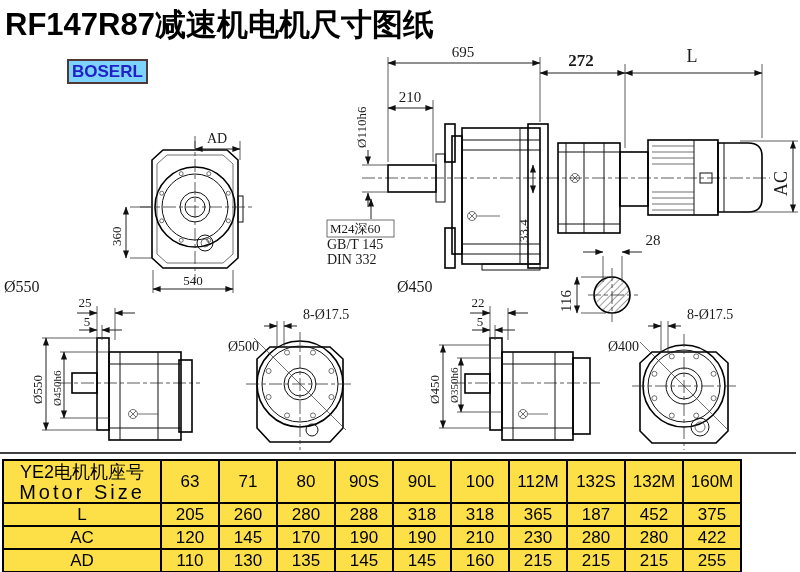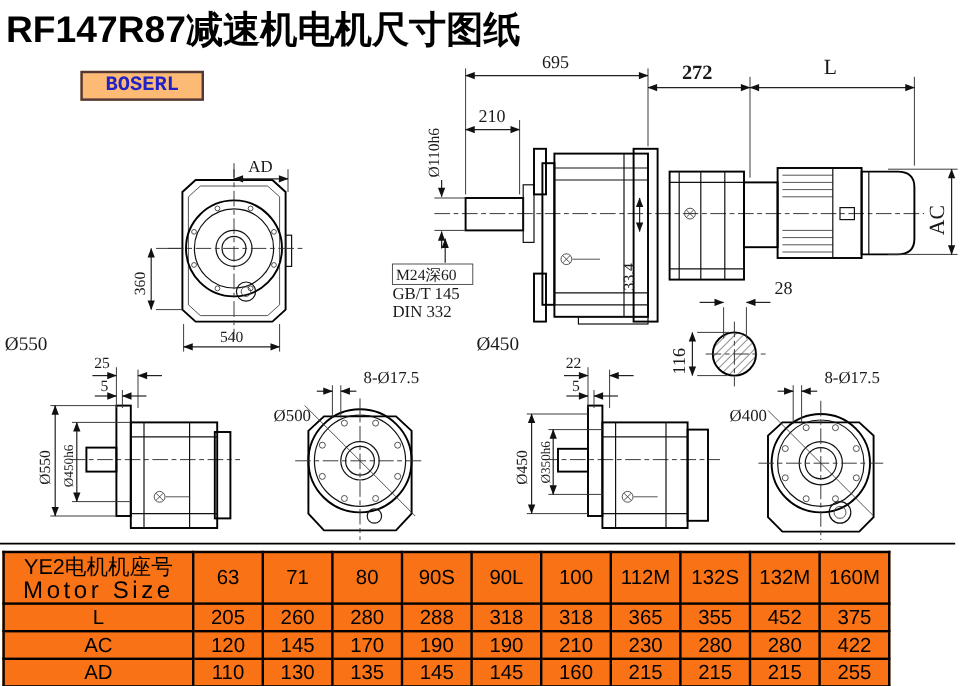--- a/index.html
+++ b/index.html
@@ -6,38 +6,38 @@
   body{
     width:800px;height:572px;background:#ffffff;position:relative;overflow:hidden;
     font-family:"Liberation Sans","DejaVu Sans",sans-serif;color:#111;
   }
   .title{
     position:absolute;left:5px;top:4px;font-size:31px;font-weight:bold;
     letter-spacing:0px;color:#000000;white-space:nowrap;
   }
   .logo{
     position:absolute;left:67px;top:59px;border:2px solid #523737;
-    padding:0 19px;height:21px;line-height:21px;
-    font-family:Liberation Mono, monospace;
-    font-weight:bold;font-size:17px;color:#2121c8;background:#fdba74;
+    padding:0 3px;height:21px;line-height:21px;
+    font-family:Liberation Sans, sans-serif;
+    font-weight:bold;font-size:17px;color:#2121c8;background:#7dd3fc;
   }
   svg{position:absolute;left:0;top:0;}
   svg text{
     font-family:"Liberation Serif","DejaVu Serif",serif;
     fill:#1a1a1a;
   }
   .dline{stroke:#222;stroke-width:1;fill:none;}
   .ext{stroke:#333;stroke-width:0.8;fill:none;}
   .body1{stroke:#000;stroke-width:1.6;fill:none;}
   .body2{stroke:#111;stroke-width:1;fill:none;}
   .thin{stroke:#333;stroke-width:0.7;fill:none;}
   .axis{stroke:#333;stroke-width:0.8;fill:none;stroke-dasharray:13 3 4 3;}
   .dimtable{
     position:absolute;left:2px;top:459px;border-collapse:collapse;table-layout:fixed;
-    background:#f97316;
+    background:#fde047;
   }
   .dimtable td,.dimtable th{
     border:2px solid #000;text-align:center;vertical-align:middle;
     font-size:17px;font-weight:normal;color:#000;padding:0;
   }
   .dimtable .hrow th{height:41px;}
   .dimtable .drow td{height:21px;}
   .hcn{font-size:18px;line-height:21px;}
   .hen{font-size:20px;line-height:18px;letter-spacing:3px;}
 </style>
@@ -365,21 +365,21 @@
   </tr>
   <tr class="drow">
     <td>L</td>
     <td>205</td>
     <td>260</td>
     <td>280</td>
     <td>288</td>
     <td>318</td>
     <td>318</td>
     <td>365</td>
-    <td>355</td>
+    <td>187</td>
     <td>452</td>
     <td>375</td>
   </tr>
   <tr class="drow">
     <td>AC</td>
     <td>120</td>
     <td>145</td>
     <td>170</td>
     <td>190</td>
     <td>190</td>

